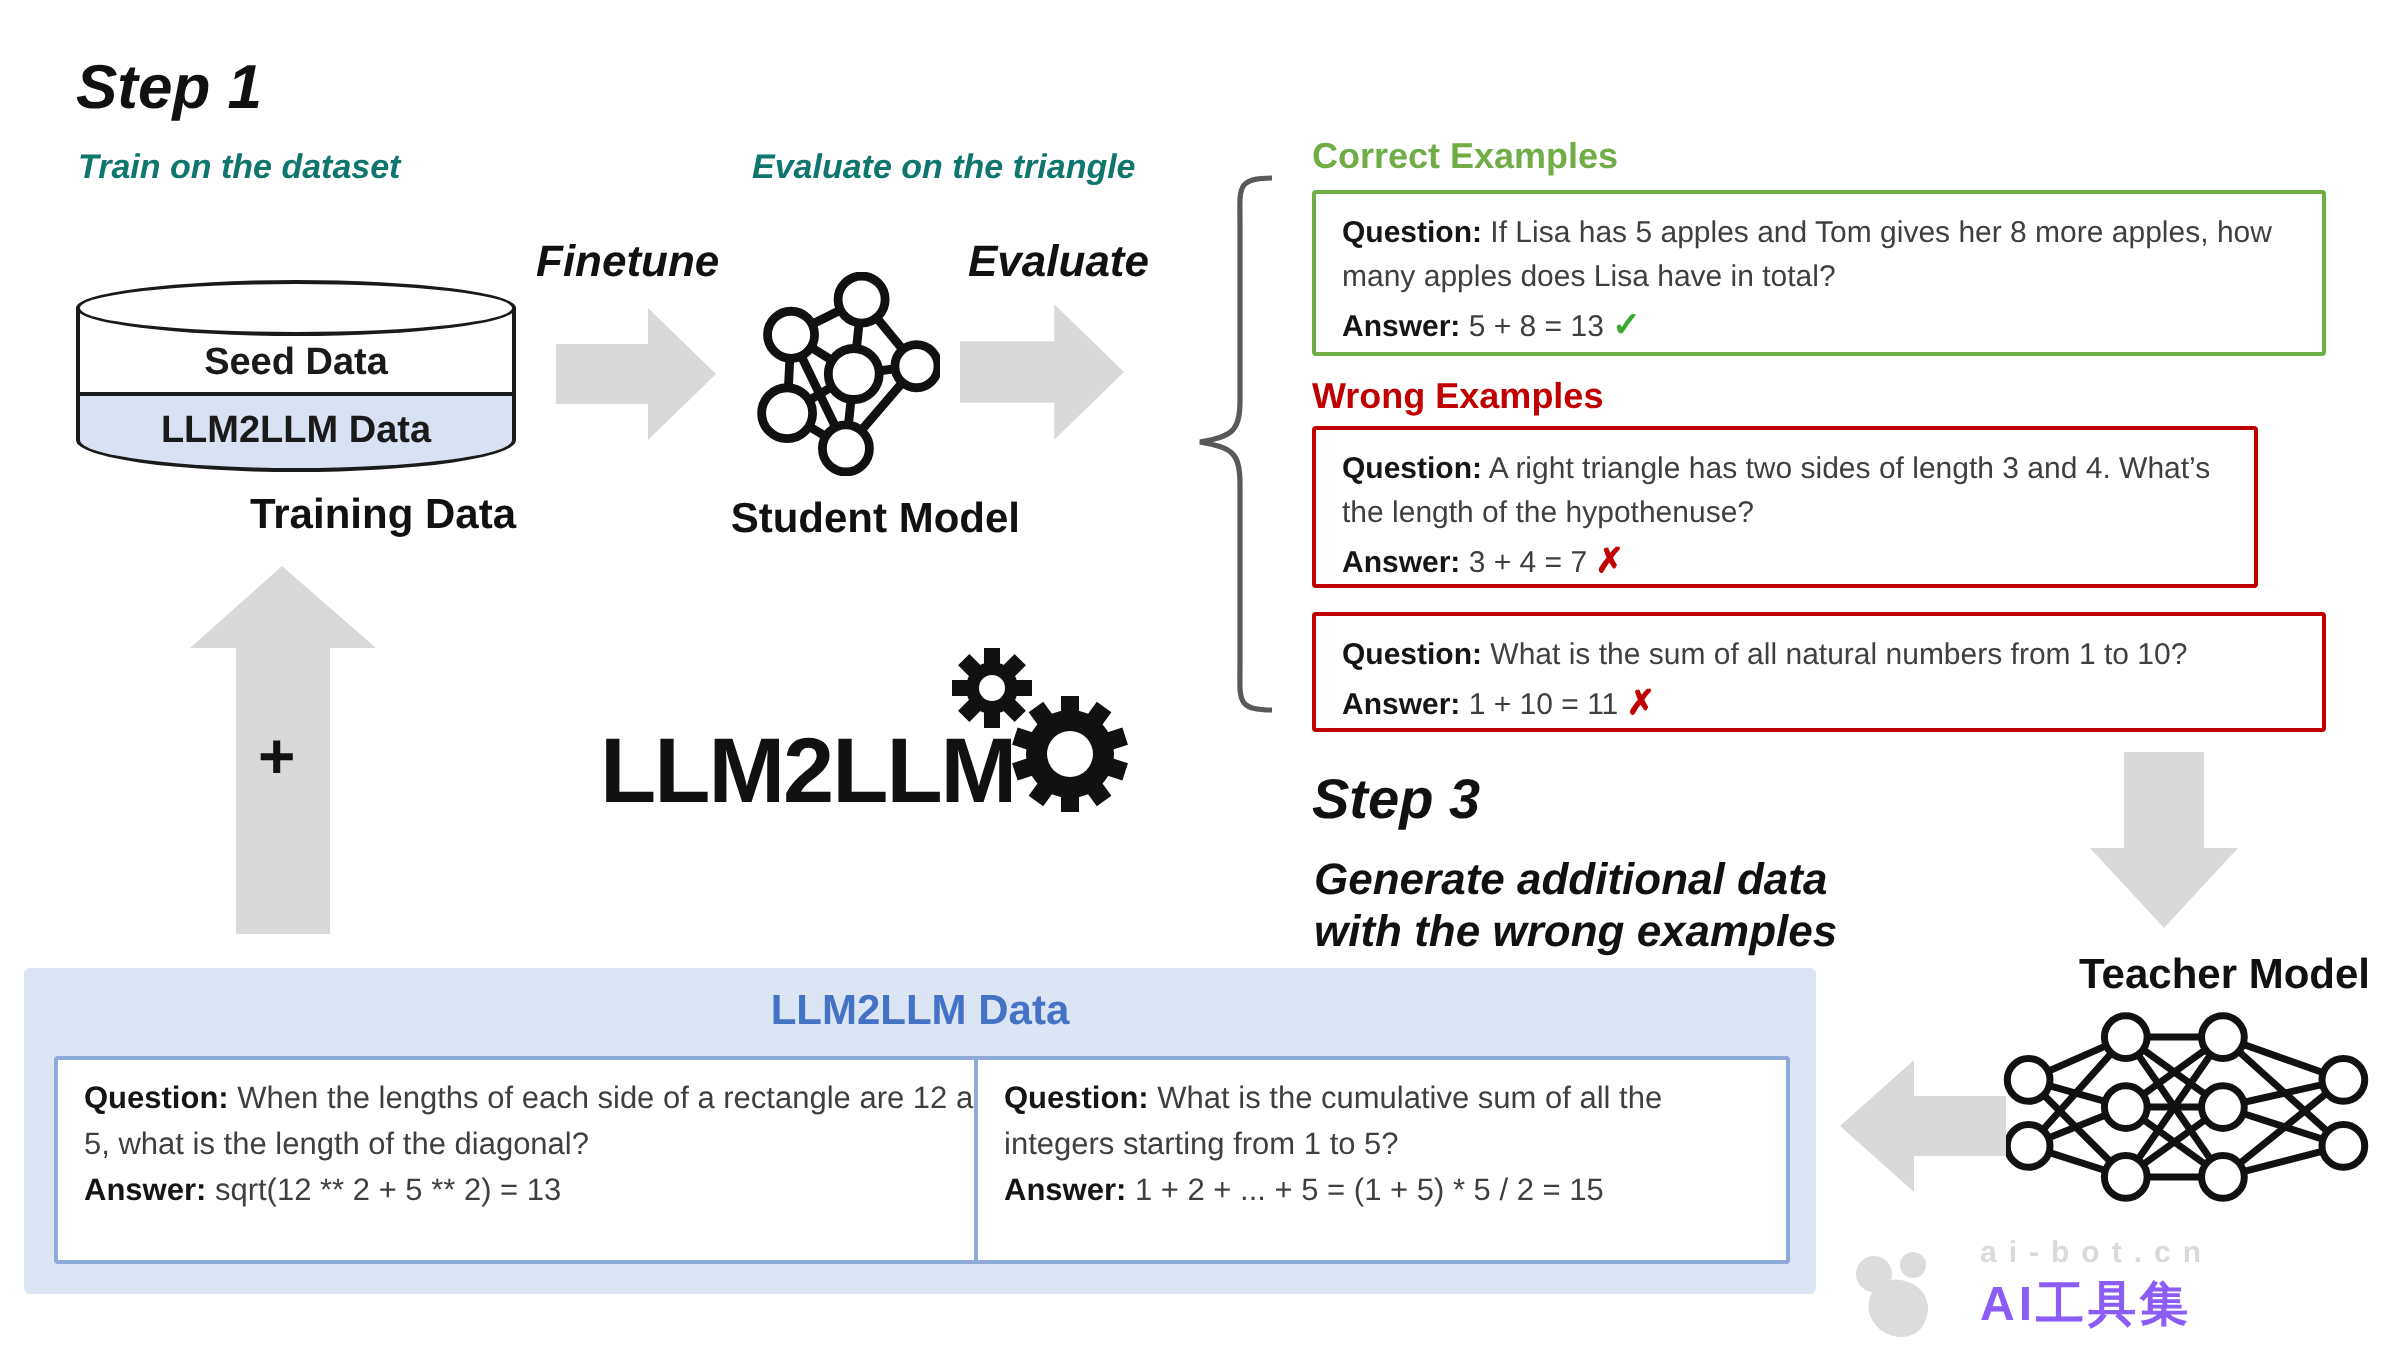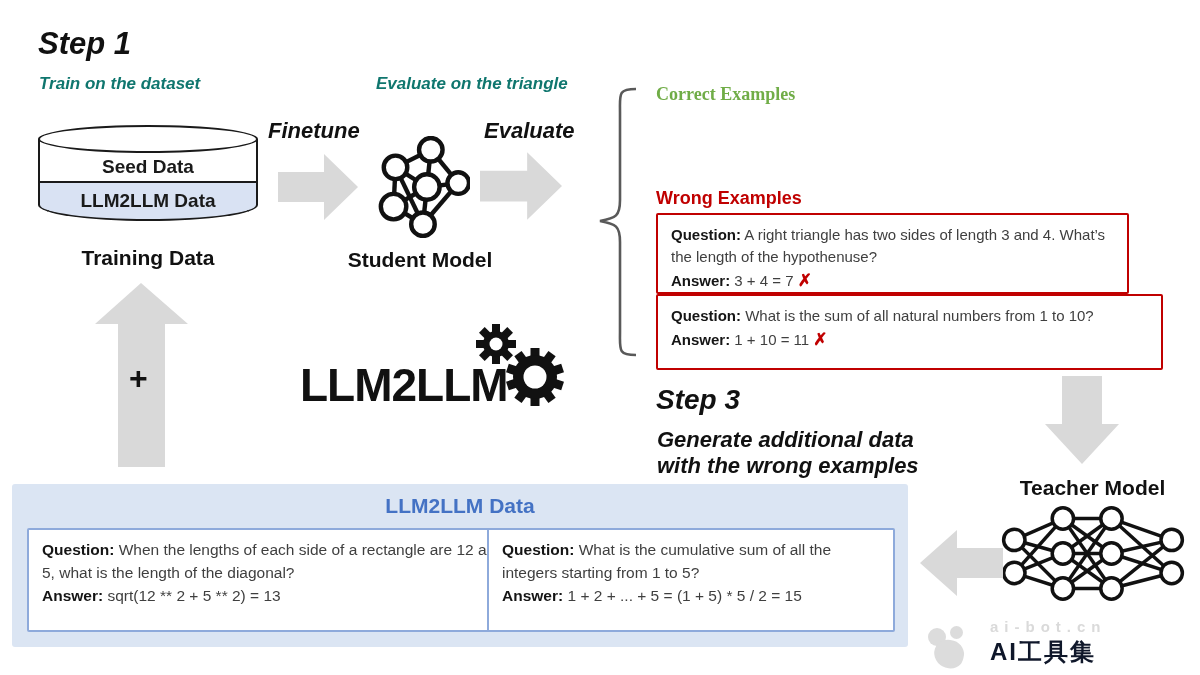--- a/index.html
+++ b/index.html
@@ -2,21 +2,21 @@
 <html><head>
 <meta charset="utf-8">
 <style>
   html,body{margin:0;padding:0;background:#fff;}
   #canvas{position:relative;width:1200px;height:675px;background:#ffffff;overflow:hidden;
           font-family:"Liberation Sans", sans-serif;color:#1a1a1a;}
   .abs{position:absolute;}
   .step-title{font-size:31px;font-weight:bold;font-style:italic;color:#111;}
   .step-sub{font-size:17px;font-weight:bold;font-style:italic;color:#0f766e;}
   .arrow-label{font-size:22px;font-weight:bold;font-style:italic;color:#111;}
-  .node-label{font-size:21px;font-weight:bold;color:#111;text-align:center;}
+  .node-label{font-size:21px;font-weight:bold;color:#111;text-align:right;}
   .ex-title{font-size:18px;font-weight:bold;}
   .qa-box{background:#fff;border:2px solid #000;border-radius:2px;padding:9px 13px;
           font-size:15px;line-height:1.48;color:#3f3f3f;}
   .qa-box .b{font-weight:bold;color:#151515;}
   .green-b{border-color:#70ad47;}
   .red-b{border-color:#c00000;}
   .blue-b{border-color:#8eaadb;}
   .mark-ok{color:#3aaa35;font-weight:bold;font-size:17px;}
   .mark-x{color:#c00000;font-weight:bold;font-size:17px;}
   
@@ -24,33 +24,33 @@
   .cyl-band1{width:220px;height:44px;background:#fff;border-left:2.5px solid #1a1a1a;border-right:2.5px solid #1a1a1a;
              border-bottom:2.5px solid #1a1a1a;box-sizing:border-box;display:flex;align-items:flex-end;justify-content:center;
              font-size:19px;font-weight:bold;padding-bottom:3px;}
   .cyl-band2{width:220px;height:38px;background:#d9e2f3;border-left:2.5px solid #1a1a1a;border-right:2.5px solid #1a1a1a;
              border-bottom:2.5px solid #1a1a1a;border-radius:0 0 110px 110px / 0 0 16px 16px;box-sizing:border-box;
              display:flex;align-items:center;justify-content:center;font-size:19px;font-weight:bold;}
   .logo-text{font-size:46px;font-weight:bold;letter-spacing:-1px;color:#111;line-height:1;}
   .blue-panel{background:#dbe5f3;border-radius:3px;}
   .blue-panel-title{font-size:21px;font-weight:bold;color:#4472c4;text-align:center;}
   .wm-text1{font-size:15px;font-weight:bold;letter-spacing:6px;color:#dadada;}
-  .wm-text2{font-size:24px;font-weight:bold;letter-spacing:2px;color:#0f172a;}
+  .wm-text2{font-size:24px;font-weight:bold;letter-spacing:2px;color:#8b5cf6;}
   .plus{font-size:32px;font-weight:bold;color:#111;}
   svg{display:block;}
 </style>
 </head>
 <body>
 
 <div id="canvas">
 
   <div class="abs step-title" style="left:38px;top:26px;">Step 1</div>
   <div class="abs step-sub" style="left:39px;top:74px;">Train on the dataset</div>
 
-  <div class="abs" style="left:38px;top:125px;width:265px;height:96px;">
+  <div class="abs" style="left:38px;top:140px;width:265px;height:96px;">
     <div class="abs cyl-band1" style="left:0;top:14px;">
       <span>Seed Data</span>
     </div>
     <div class="abs cyl-band2" style="left:0;top:58px;">
       <span>LLM2LLM Data</span>
     </div>
     <div class="abs cyl-ellipse" style="left:0;top:0;"></div>
   </div>
   <div class="abs node-label" style="left:38px;top:246px;width:220px;">Training Data</div>
 
@@ -88,31 +88,38 @@
 
   <div class="abs arrow-label" style="left:484px;top:118px;">Evaluate</div>
   <svg class="abs" style="left:480px;top:150px;" width="82" height="72" viewBox="0 0 80 70">
     <polygon points="0,20 46,20 46,2 80,35 46,68 46,50 0,50" fill="#d9d9d9"></polygon>
   </svg>
 
   <svg class="abs" style="left:590px;top:86px;" width="52" height="272" viewBox="0 0 52 272">
     <path d="M 46 3 C 28 3 30 8 30 26 L 30 114 C 30 130 26 132 10 135 C 26 138 30 140 30 156 L 30 246 C 30 264 28 269 46 269" stroke="#595959" stroke-width="2.6" fill="none"></path>
   </svg>
 
-  <div class="abs ex-title" style="left:656px;top:84px;color:#70ad47;font-family:Liberation Serif, serif;">Correct Examples</div>
+  <div class="abs ex-title" style="left:656px;top:68px;color:#70ad47;">Correct Examples</div>
+  <div class="abs qa-box green-b" style="left:656px;top:95px;width:507px;height:83px;box-sizing:border-box;">
+    <span class="b">Question:</span>
+    <span>If Lisa has 5 apples and Tom gives her 8 more apples, how many apples does Lisa have in total?</span><br>
+    <span class="b">Answer:</span>
+    <span>5 + 8 = 13</span>
+    <span class="mark-ok">✓</span>
+  </div>
 
   <div class="abs ex-title" style="left:656px;top:188px;color:#c00000;">Wrong Examples</div>
   <div class="abs qa-box red-b" style="left:656px;top:213px;width:473px;height:81px;box-sizing:border-box;">
     <span class="b">Question:</span>
     <span>A right triangle has two sides of length 3 and 4. What’s the length of the hypothenuse?</span><br>
     <span class="b">Answer:</span>
     <span>3 + 4 = 7</span>
     <span class="mark-x">✗</span>
   </div>
-  <div class="abs qa-box red-b" style="left:656px;top:294px;width:507px;height:76px;box-sizing:border-box;">
+  <div class="abs qa-box red-b" style="left:656px;top:306px;width:507px;height:60px;box-sizing:border-box;">
     <span class="b">Question:</span>
     <span>What is the sum of all natural numbers from 1 to 10?</span><br>
     <span class="b">Answer:</span>
     <span>1 + 10 = 11</span>
     <span class="mark-x">✗</span>
   </div>
 
   <div class="abs logo-text" style="left:300px;top:362px;">LLM2LLM</div>
   <svg class="abs" style="left:468px;top:320px;" width="100" height="90" viewBox="0 0 100 90">
     <g>

